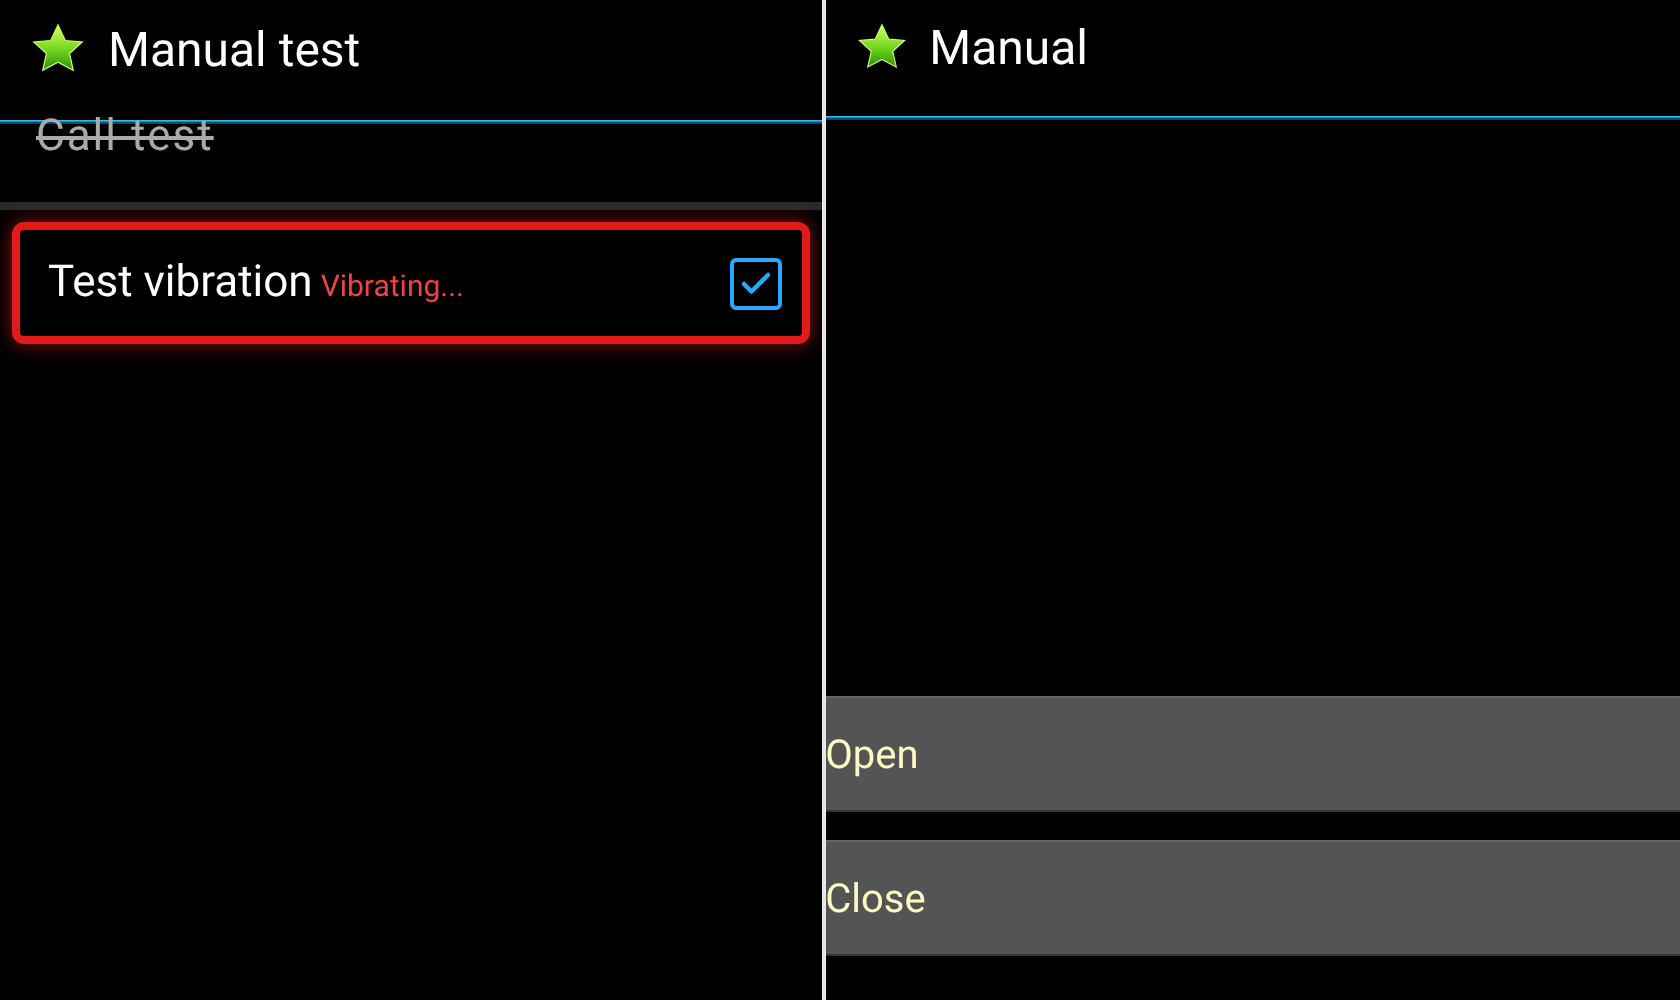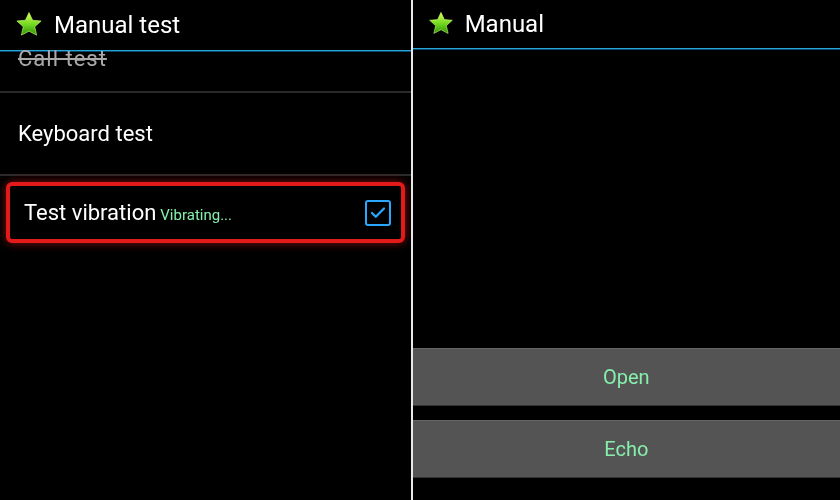--- a/index.html
+++ b/index.html
@@ -2,21 +2,21 @@
 <html><head>
 <meta charset="utf-8">
 <style>
   * { box-sizing: border-box; margin: 0; padding: 0; }
   html, body { width: 840px; height: 500px; background: #e8e8e8; font-family: Roboto, "Helvetica Neue", Arial, sans-serif; }
   .container { display: flex; width: 840px; height: 500px; gap: 2px; }
   .panel { flex: 1; background: #000; display: flex; flex-direction: column; overflow: hidden; position: relative; }
   .panel-left { flex: 0.98; }
   .panel-right { flex: 1.02; }
 
-  .header { display: flex; align-items: center; padding: 10px 14px 10px 14px; gap: 10px; }
+  .header { display: flex; align-items: center; padding: 10px 14px 20px 14px; gap: 10px; }
   .header-title { color: #fff; font-size: 24px; font-weight: 400; }
 
   .star-icon svg { display: block; }
 
   .divider-accent { height: 2px; background: linear-gradient(to bottom, #3bd0ff, #1877b2); border-bottom: 1px solid #064a6e; }
 
   .list { flex: 1; display: flex; flex-direction: column; }
   .list-sep { height: 1px; background: #2a2a2a; }
 
   .list-item {
@@ -34,30 +34,30 @@
   .highlight-row {
     position: relative;
     border: 4px solid #e21a1a;
     border-radius: 6px;
     margin: 6px 6px 0 6px;
     padding: 14px 14px 14px 14px;
     background: #000;
     box-shadow: 0 0 10px rgba(226,26,26,0.6);
   }
   .highlight-row .label { font-size: 22px; color: #fff; }
-  .highlight-row .sublabel { font-size: 15px; color: #86efac; margin-top: 4px; text-align: center; }
+  .highlight-row .sublabel { font-size: 15px; color: #ef4444; margin-top: 4px; text-align: center; }
   .highlight-row .check { right: 10px; }
 
   .flash-body { flex: 1; }
   .button-bar { display: flex; flex-direction: column; gap: 14px; padding: 0 0 22px 0; }
   .action-btn {
     background: #545454;
-    color: #86efac;
+    color: #fef9c3;
     font-size: 20px;
-    text-align: center;
+    text-align: left;
     padding: 16px 0;
     margin: 0 0;
     border-top: 1px solid #666;
     border-bottom: 1px solid #333;
     cursor: pointer;
   }
 </style>
 </head>
 <body>
 
@@ -82,23 +82,20 @@
     <div class="divider-accent"></div>
 
     <div class="list">
       <div class="list-item partial-top">
         <span class="label">Call test</span>
       </div>
       <div class="list-sep"></div>
 
       <div class="list-sep"></div>
 
-      <div class="list-item">
-        <span class="label">Keyboard test</span>
-      </div>
       <div class="list-sep"></div>
 
       <div class="list-sep"></div>
 
       <div class="highlight-row">
         <span class="label">Test vibration</span>
         <span class="sublabel">Vibrating...</span>
         <span class="check">
           <svg width="18" height="18" viewBox="0 0 24 24">
               <path d="M4 12l5 5L20 6" fill="none" stroke="#2aa8ff" stroke-width="3" stroke-linecap="round" stroke-linejoin="round"></path>
@@ -123,17 +120,17 @@
         </svg>
       </span>
       <div class="header-title">Manual</div>
     </div>
     <div class="divider-accent"></div>
 
     <div class="flash-body"></div>
 
     <div class="button-bar">
       <div class="action-btn">Open</div>
-      <div class="action-btn">Echo</div>
+      <div class="action-btn">Close</div>
     </div>
   </div>
 
 </div>
 
 </body></html>

